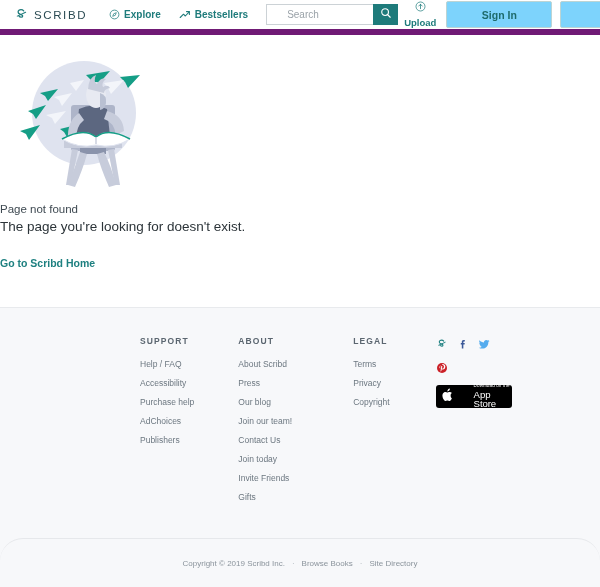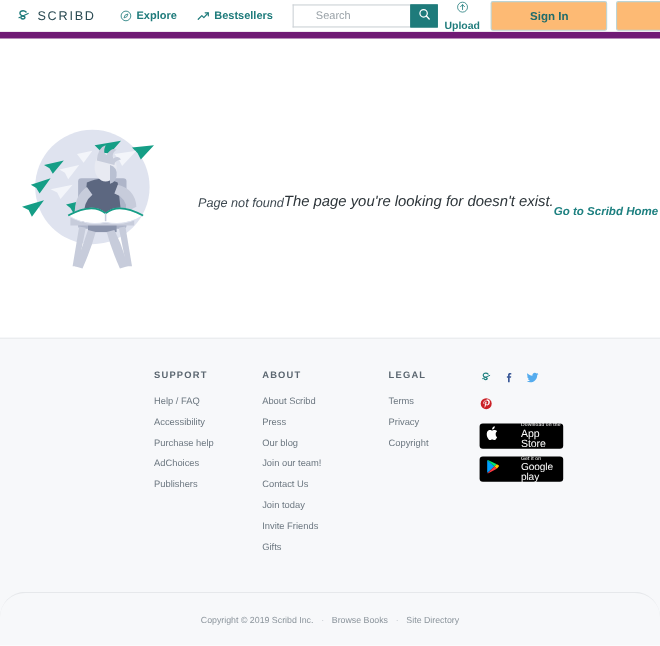--- a/index.html
+++ b/index.html
@@ -96,40 +96,39 @@
     display: flex;
     align-items: center;
     gap: 8px;
     margin-left: auto;
   }
   .btn-outline {
     min-width: 106px;
     height: 27px;
     border: 1px solid #bcd4d4;
     border-radius: 2px;
-    background: #fdba74;
+    background: #7dd3fc;
     color: #1e6b6b;
     font-size: 10.5px;
     font-weight: bold;
     display: flex;
     align-items: center;
     justify-content: center;
     cursor: pointer;
     font-family: "Liberation Sans", sans-serif;
     padding: 0 14px;
   }
   .btn-join { min-width: 140px; }
 
   
   .main {
     height: 272px;
     display: flex;
-    align-items: center;
+    flex-direction: column;
     padding-top: 18px;
-    font-style: italic;
   }
   .illustration { width: 180px; height: 140px; display: block; }
   .nf-title {
     font-size: 11.5px;
     color: #3f4a52;
     margin-top: 10px;
   }
   .nf-sub {
     font-size: 13.5px;
     color: #2c3439;
@@ -398,34 +397,20 @@
           <svg width="12" height="14" viewBox="0 0 20 24">
             <path d="M14.5 12.6c0-2.6 2.1-3.8 2.2-3.9-1.2-1.8-3.1-2-3.8-2-1.6-.2-3.1.9-3.9.9-.8 0-2.1-.9-3.4-.9-1.8 0-3.4 1-4.3 2.6-1.8 3.2-.5 7.9 1.3 10.5.9 1.3 1.9 2.7 3.2 2.6 1.3-.1 1.8-.8 3.3-.8s2 .8 3.4.8c1.4 0 2.3-1.3 3.1-2.6.6-.9.9-1.8 1.1-2.3-.1 0-2.2-.9-2.2-3.9zM12.1 4.4c.7-.9 1.2-2.1 1-3.4-1 .1-2.3.7-3 1.6-.7.8-1.3 2-1.1 3.2 1.1.1 2.3-.5 3.1-1.4z" fill="#ffffff"></path>
           </svg>
         </span>
         <span class="badge-txt">
           <span class="badge-small">Download on the</span>
           <span class="badge-big">App Store</span>
         </span>
       </div>
 
-      <div class="badge">
-        <span>
-          <svg width="12" height="14" viewBox="0 0 20 22">
-            <path d="M2 1.5 12.3 11 2 20.5c-.3-.2-.5-.6-.5-1.1V2.6c0-.5.2-.9.5-1.1z" fill="#00a0ff"></path>
-            <path d="M16.1 7.6 12.3 11 2 1.5c.3-.3.8-.3 1.3 0z" fill="#00e676"></path>
-            <path d="M16.1 14.4 12.3 11l3.8-3.4 2.6 1.5c.9.5.9 1.9 0 2.4z" fill="#ffc400"></path>
-            <path d="M16.1 14.4 3.3 21.5c-.5.3-1 .3-1.3 0L12.3 11z" fill="#ff3a44"></path>
-          </svg>
-        </span>
-        <span class="badge-txt">
-          <span class="badge-small">Get it on</span>
-          <span class="badge-big badge-gp-big">Google play</span>
-        </span>
-      </div>
     </div>
   </div>
 
   <div class="copyright-bar">
     <span class="copy-text">Copyright © 2019 Scribd Inc.</span>
     <span class="copy-dot">·</span>
     <span class="copy-link">Browse Books</span>
     <span class="copy-dot">·</span>
     <span class="copy-link">Site Directory</span>
   </div>

